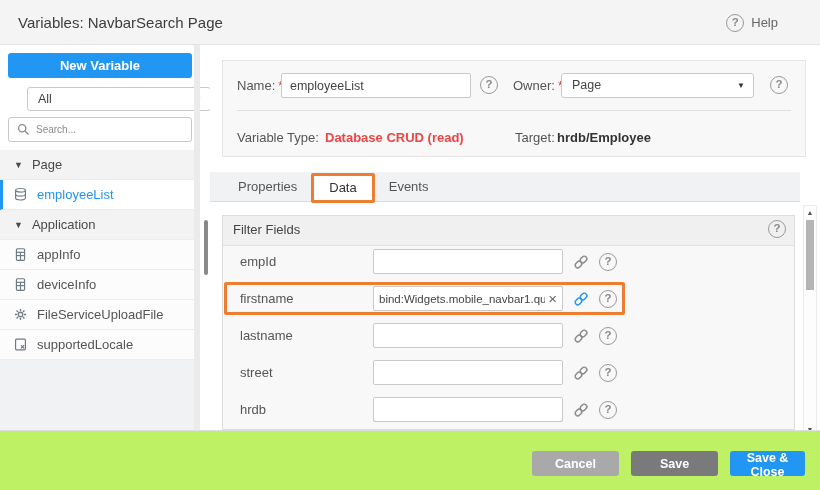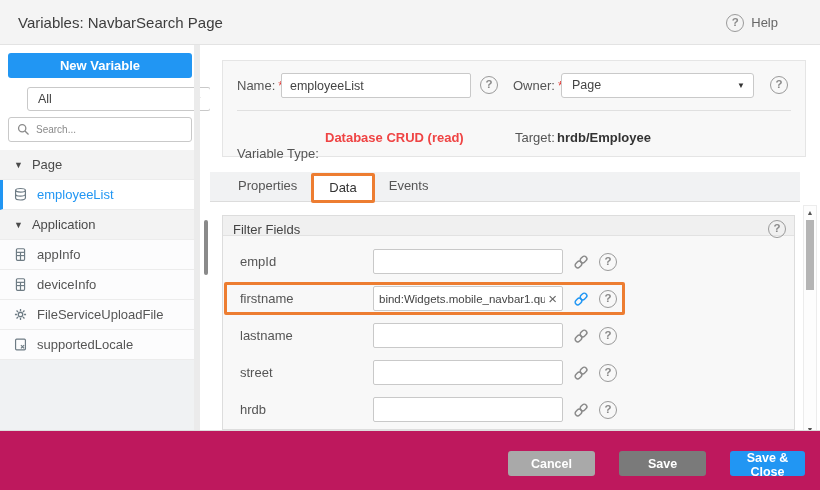--- a/index.html
+++ b/index.html
@@ -49,34 +49,34 @@
   .req { color:#e53935; margin-left:3px; }
   .name-lbl { position:absolute; left:14px; top:12px; line-height:25px; }
   .name-input { position:absolute; left:58px; top:12px; width:190px; height:25px; border:1px solid #c9c9c9; border-radius:2px; padding:0 8px; font-size:12.5px; color:#444; font-family:"Liberation Sans",sans-serif; outline:none; background:#fff; }
   .name-help { position:absolute; left:257px; top:15px; }
   .owner-lbl { position:absolute; left:290px; top:12px; line-height:25px; }
   .owner-select { position:absolute; left:338px; top:12px; width:193px; height:25px; }
   .owner-select .sel-text, .owner-select .sel-caret, .filter-select .sel-text, .filter-select .sel-caret { line-height:23px; }
   .owner-help { position:absolute; left:547px; top:15px; }
   .divider { position:absolute; left:14px; right:14px; top:49px; height:1px; background:#e0e0e0; }
   .type-row { position:absolute; left:0; top:62px; width:100%; height:30px; line-height:30px; }
-  .vt-lbl { position:absolute; left:14px; font-size:13px; color:#555;margin-top:16px; }
+  .vt-lbl { position:absolute; left:14px; font-size:13px; color:#555; }
   .vt-val { position:absolute; left:102px; font-size:13px; color:#ef4444; font-weight:bold; }
   .tg-lbl { position:absolute; left:292px; font-size:13px; color:#555; }
   .tg-val { position:absolute; left:334px; font-size:13px; color:#333; font-weight:bold; }
 
   
-  .tabbar { position:absolute; left:0; top:127px; width:590px; height:30px; background:#f1f2f3; border-bottom:1px solid #dcdcdc; display:flex; align-items:flex-end; padding-left:12px; }
+  .tabbar { position:absolute; left:0; top:127px; width:590px; height:30px; background:#f1f2f3; border-bottom:1px solid #dcdcdc; display:flex; align-items:center; padding-left:12px; }
   .tab { position:relative; padding:0 15px; line-height:28px; font-size:13px; color:#555; border:1px solid transparent; cursor:pointer; }
   .tab.active { background:#fff; border-color:#dcdcdc; border-top:2px solid #2196F3; border-bottom-color:#fff; margin-bottom:-1px; color:#333; line-height:26px; }
   .tab-annotation { position:absolute; left:-3px; right:-3px; top:-2px; bottom:-2px; border:3px solid #ED7D31; border-radius:2px; pointer-events:none; }
 
   
   .filter-panel { position:absolute; left:12px; top:170px; width:573px; height:215px; background:#f8f8f8; border:1px solid #ddd; }
-  .fheader { position:relative; height:20px; background:#f0f0f0; border-bottom:1px solid #e2e2e2; }
+  .fheader { position:relative; height:30px; background:#f0f0f0; border-bottom:1px solid #e2e2e2; }
   .fheader .ftitle { position:absolute; left:10px; line-height:27px; font-size:13px; color:#444; }
   .fheader .qmark { position:absolute; right:8px; top:4px; }
   .frows { position:absolute; left:0; top:27px; width:100%; }
   .frow { height:37px; }
   .frow-inner { display:inline-flex; align-items:center; height:33px; margin-top:2px; margin-left:1px; border:3px solid transparent; border-radius:2px; padding:0 5px 0 13px; }
   .frow-inner.hl { border-color:#ED7D31; }
   .frow .rlabel { width:133px; font-size:13px; color:#555; }
   .input-box { width:190px; height:25px; background:#fff; border:1px solid #c9c9c9; border-radius:2px; display:flex; align-items:center; padding:0 5px; }
   .input-box input { border:none; outline:none; flex:1; min-width:0; font-size:11.5px; color:#444; font-family:"Liberation Sans",sans-serif; background:transparent; }
   .clear-x { font-size:15px; color:#666; line-height:1; margin-left:3px; cursor:pointer; flex:0 0 auto; }
@@ -84,21 +84,21 @@
   .chain.bound { color:#2196F3; }
   .frow .qmark { margin-left:9px; }
 
   
   .vscroll { position:absolute; left:593px; top:160px; width:14px; height:232px; background:#fdfdfd; border:1px solid #ececec; }
   .vs-up, .vs-down { position:absolute; left:0; width:100%; text-align:center; font-size:7px; color:#555; cursor:pointer; }
   .vs-up { top:3px; } .vs-down { bottom:3px; }
   .vs-thumb { position:absolute; left:2px; top:14px; width:8px; height:70px; background:#b5b5b5; cursor:pointer; }
 
   
-  .footer { position:absolute; left:0; top:430px; width:820px; height:60px; background:#be185d; border-top:1px solid #ddd; display:flex; justify-content:flex-end; align-items:flex-start; padding:20px 15px 0 0; gap:24px; }
+  .footer { position:absolute; left:0; top:430px; width:820px; height:60px; background:#bef264; border-top:1px solid #ddd; display:flex; justify-content:flex-end; align-items:flex-start; padding:20px 15px 0 0; gap:12px; }
   .btn { height:25px; border:none; border-radius:3px; color:#fff; font-size:12.5px; font-weight:bold; font-family:"Liberation Sans",sans-serif; cursor:pointer; }
   .btn-cancel { width:87px; background:#a9a9a9; }
   .btn-save { width:87px; background:#7a7a7a; }
   .btn-saveclose { width:75px; background:#2196F3; }
 
   svg { display:block; width:100%; height:100%; }
 </style>
 </head>
 <body>
 

